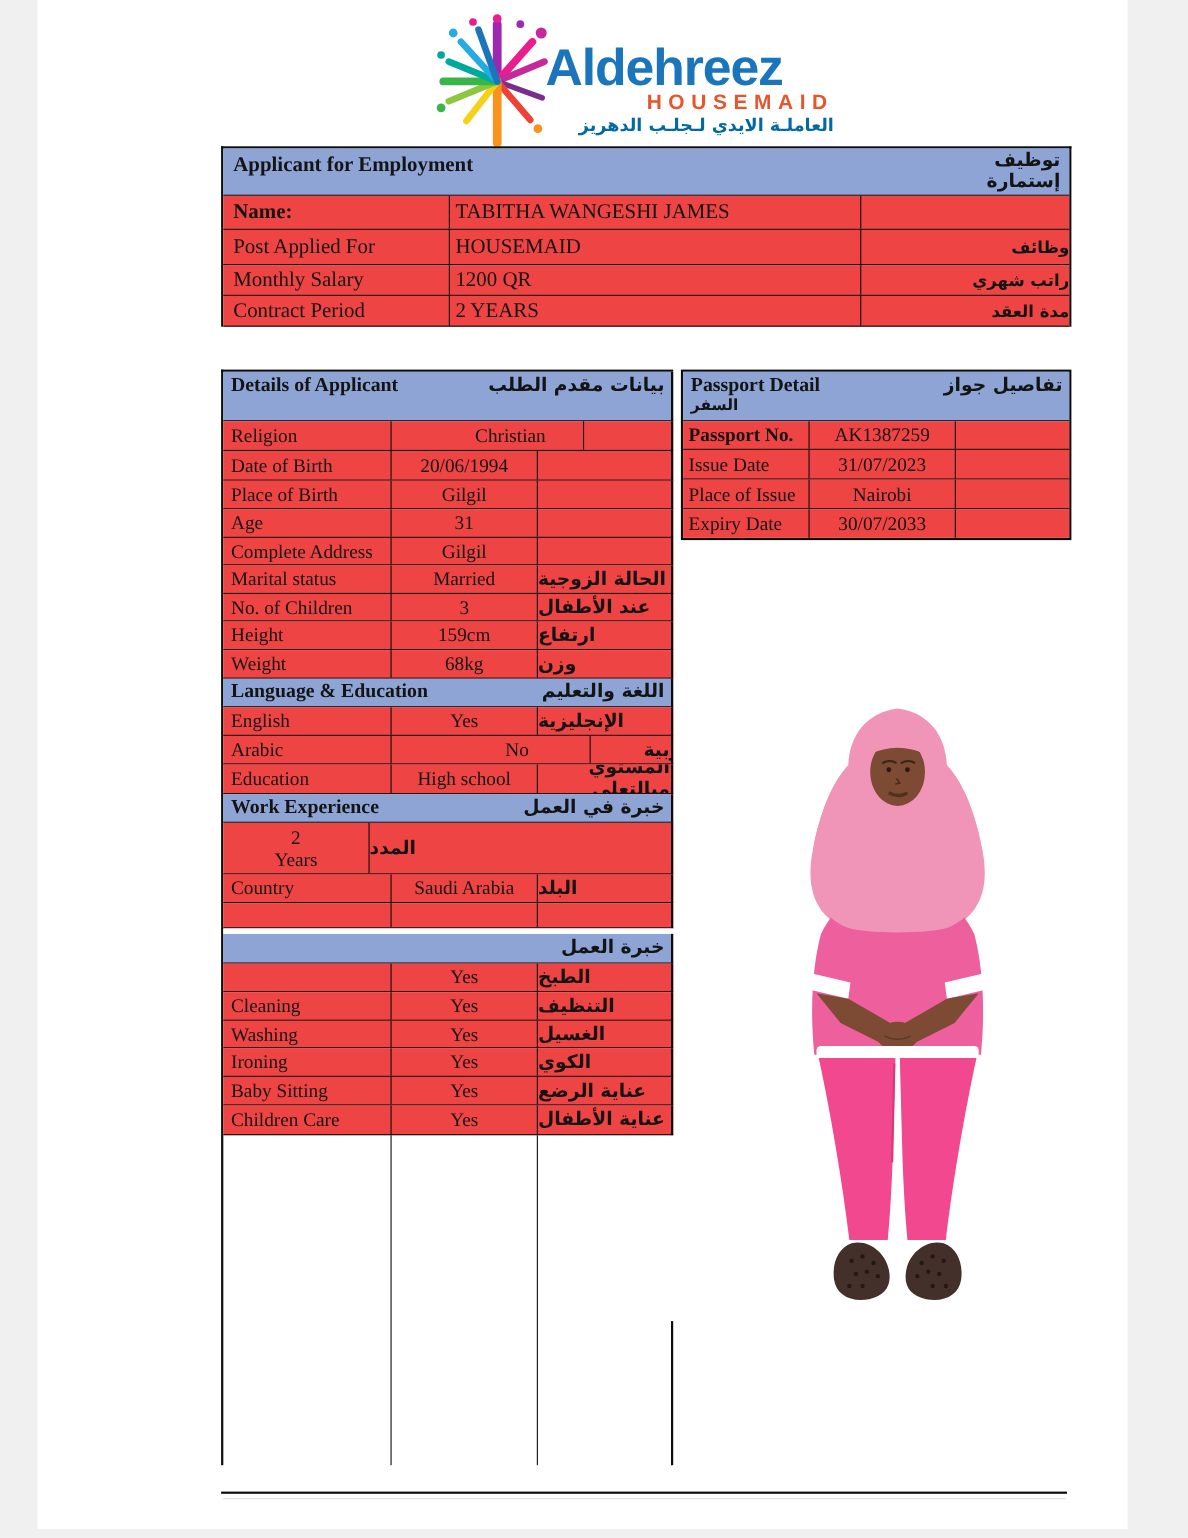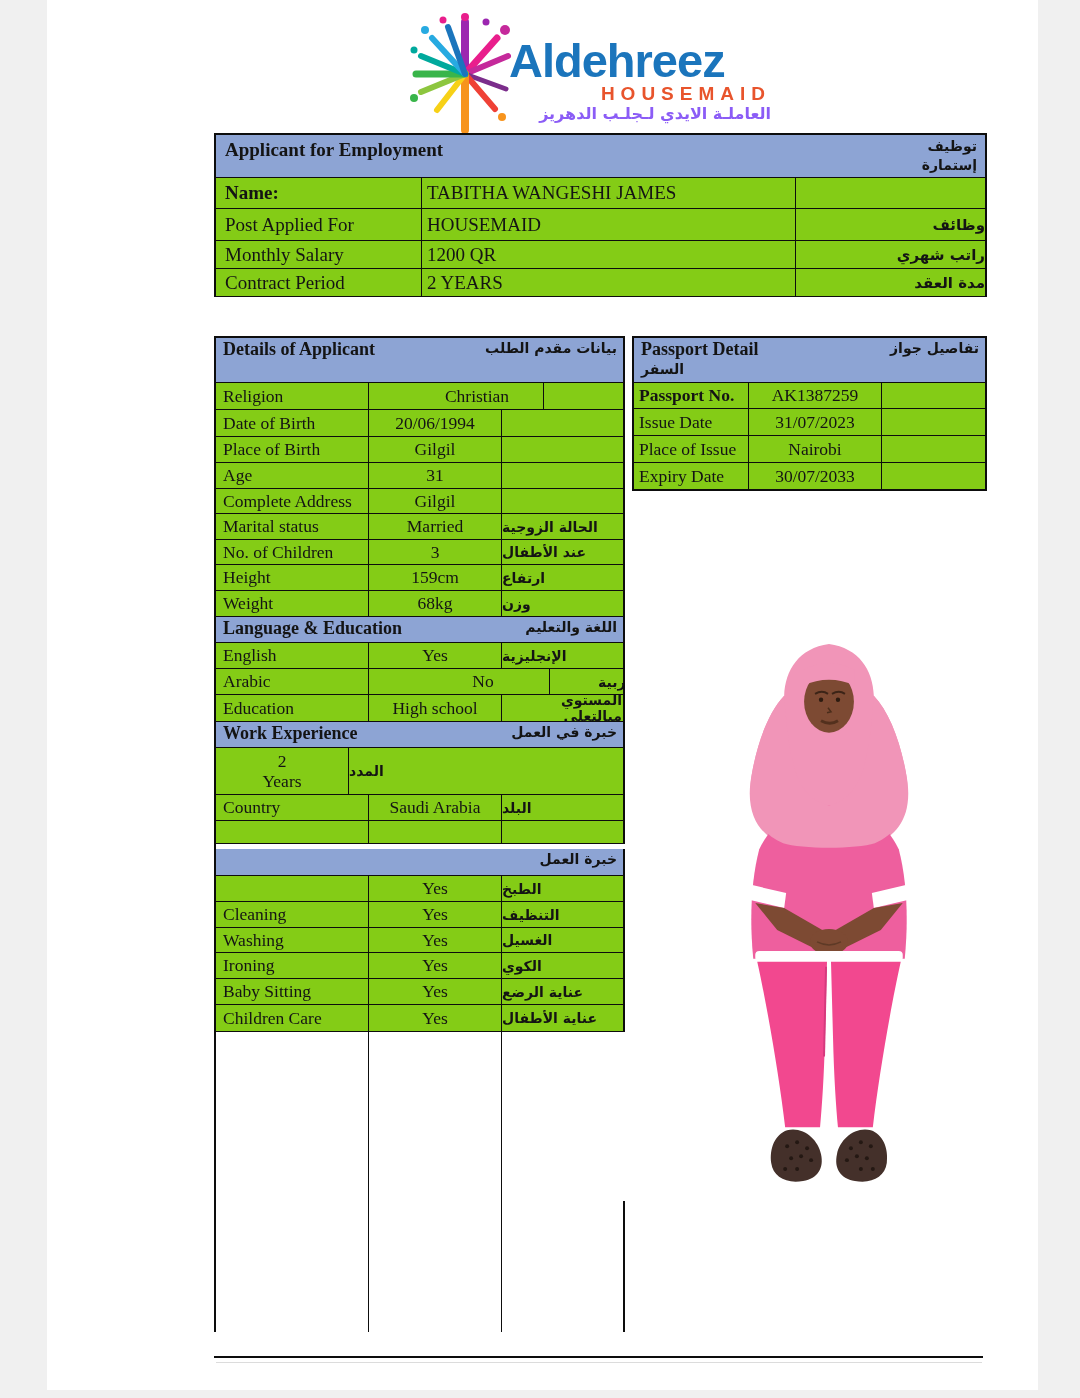--- a/index.html
+++ b/index.html
@@ -1,30 +1,30 @@
 <!DOCTYPE html>
 <html style="--hdr: #8da4d4;"><head>
 <meta charset="utf-8">
 <style>
   html,body{margin:0;padding:0;}
   body{background:#f0f0f0;font-family:"Liberation Serif",serif;color:#141414;}
   #stage{position:relative;width:1080px;height:1398px;overflow:hidden;background:#f0f0f0;}
-  #page{position:absolute;left:47px;top:0;width:991px;height:1390px;background:#ffffff;}
+  #page{position:absolute;left:34px;top:0;width:991px;height:1390px;background:#ffffff;}
   
   #logo{position:absolute;left:315px;top:10px;width:420px;height:122px;}
   #burst{position:absolute;left:45px;top:2px;width:120px;height:130px;}
   #logo-text{position:absolute;left:147px;top:28px;width:262px;text-align:right;}
   #brand{font-family:"Liberation Sans",sans-serif;font-weight:bold;font-size:47px;line-height:46px;letter-spacing:-1px;display:block;text-align:left;}
   #brand-sub{font-family:"Liberation Sans",sans-serif;font-weight:bold;font-size:19px;letter-spacing:6px;line-height:20px;display:block;}
   #brand-ar{font-family:"DejaVu Sans",sans-serif;font-weight:bold;font-size:16px;line-height:20px;display:block;}
   
   .abs{position:absolute;box-sizing:border-box;}
-  .row{display:flex;box-sizing:border-box;border-bottom:1px solid #0d0d0d;background:#84cc16;}
+  .row{display:flex;box-sizing:border-box;border-bottom:1px solid #0d0d0d;background:#ef4444;}
   .cell{box-sizing:border-box;display:flex;align-items:center;overflow:hidden;white-space:pre-line;}
-  .ar{font-family:"DejaVu Sans",sans-serif;font-weight:bold;font-size:14px;direction:rtl;}
+  .ar{font-family:"DejaVu Sans",sans-serif;font-weight:bold;font-size:17px;direction:rtl;}
   
   #emp-table{left:167px;top:133px;width:773px;border:2px solid #0d0d0d;border-bottom:none;}
   #emp-table .c1{width:206px;border-right:1px solid #0d0d0d;padding-left:9px;font-size:19px;}
   #emp-table .c2{width:374px;border-right:1px solid #0d0d0d;padding-left:5px;font-size:19px;}
   #emp-table .c3{flex:1;padding-left:6px;justify-content:flex-start;font-size:15px;}
   #emp-head{height:42px;border-bottom:1px solid #0d0d0d;display:flex;background:var(--hdr);}
   #emp-head .eh1{flex:1;padding:4px 0 0 9px;font-weight:bold;font-size:19px;}
   #emp-head .eh2{width:190px;padding:2px 8px 0 0;text-align:right;line-height:19px;}
   
   #details-table{left:167px;top:336px;width:411px;border:2px solid #0d0d0d;border-bottom:none;border-right:none;}
@@ -83,21 +83,21 @@
           <line x1="58" y1="62" x2="25" y2="26" stroke="#27aae1" stroke-width="6"></line>
           <circle cx="18" cy="18" r="4" fill="#27aae1"></circle>
           <line x1="58" y1="62" x2="41" y2="15" stroke="#1b75bc" stroke-width="6"></line>
           <circle cx="36" cy="8" r="3.5" fill="#e91e8c"></circle>
           <circle cx="79" cy="10" r="3.5" fill="#9c27b0"></circle>
         </g>
       </svg>
       <div id="logo-text">
         <span id="brand" style="color: rgb(27, 117, 188);">Aldehreez</span>
         <span id="brand-sub" style="color: rgb(232, 84, 44);">HOUSEMAID</span>
-        <span id="brand-ar" style="color: #8b5cf6;">العاملـة الايدي لـجلـب الدهريز</span>
+        <span id="brand-ar" style="color: #0369a1;">العاملـة الايدي لـجلـب الدهريز</span>
       </div>
     </div>
 
     <div id="emp-table" class="abs">
       <div id="emp-head">
         <div class="eh1">Applicant for Employment</div>
         <div class="eh2 ar">
           <span>توظيف</span><br>
           <span>إستمارة</span>
         </div>

